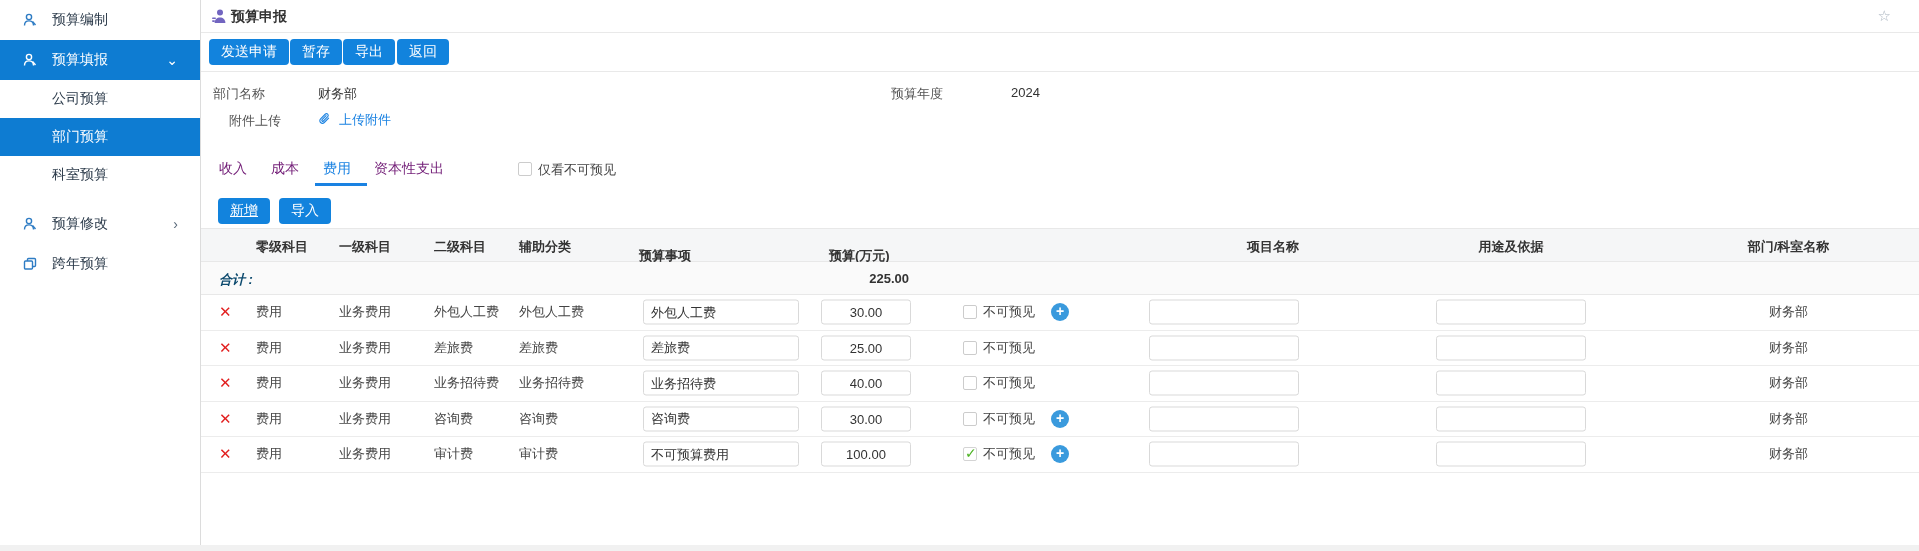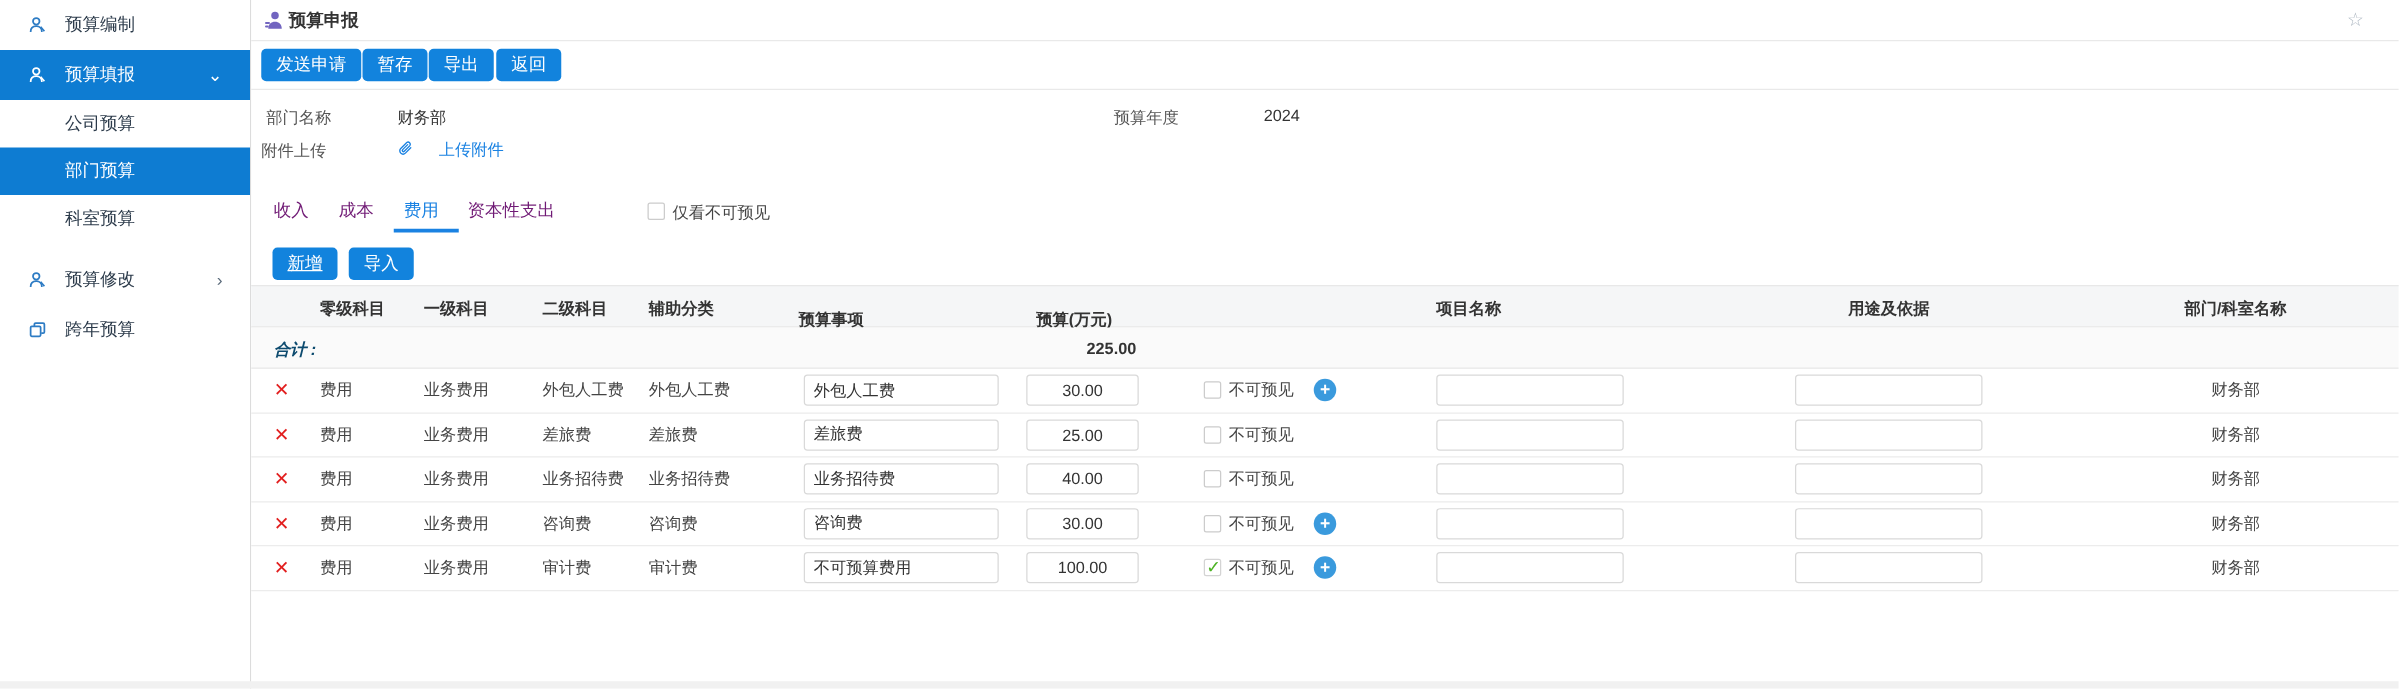--- a/index.html
+++ b/index.html
@@ -38,42 +38,42 @@
     display:flex; align-items:center; justify-content:center; white-space:nowrap;
     font-family:inherit; }
   .btn-send { left:8px; }
   .btn-save { left:89px; }
   .btn-export { left:142px; }
   .btn-back { left:196px; }
 
   .form-label { position:absolute; font-size:13px; color:#555; white-space:nowrap; }
   .form-value { position:absolute; font-size:13px; color:#333; white-space:nowrap; }
   .upload-link { position:absolute; left:117px; top:111px; display:flex; align-items:center;
-    gap:20px; color:#1a82e2; font-size:13px; cursor:pointer; }
+    gap:8px; color:#1a82e2; font-size:13px; cursor:pointer; }
 
   .tabs { position:absolute; left:0; top:153px; width:100%; height:33px; }
   .tab { position:absolute; top:7px; font-size:14px; color:#701a75; cursor:pointer; white-space:nowrap; }
   .tab.active { color:#1a82e2; }
   .tab-underline { position:absolute; left:114px; top:30px; width:52px; height:3px; background:#1a82e2; }
   .filter-box { position:absolute; left:317px; top:9px; width:14px; height:14px;
     border:1px solid #ccc; background:#fff; border-radius:2px; cursor:pointer; }
   .filter-label { position:absolute; left:337px; top:8px; font-size:13px; color:#444; white-space:nowrap; }
 
   .btn-add { left:17px; top:198px;text-decoration:underline; }
   .btn-import { left:78px; top:198px;text-align:center; }
   .actions .btn { position:absolute; }
 
   
   .thead { position:absolute; left:0; top:228px; width:100%; height:34px;
     background:#f5f6f7; border-top:1px solid #e8e8e8; border-bottom:1px solid #e8e8e8; }
   .thead span { position:absolute; top:9px; font-size:13px; font-weight:bold; color:#333; white-space:nowrap; }
   .req { color:#f5222d; font-weight:bold; margin-left:6px; }
   .h0{left:55px;} .h1{left:138px;} .h2{left:233px;} .h3{left:318px;}
   .h4{left:438px;} .h5{left:628px;}
-  .h6{left:948px; width:150px; text-align:left;}
+  .h6{left:948px; width:150px; text-align:right;}
   .h7{left:1235px; width:150px; text-align:center;}
   .h8{left:1540px; width:95px; text-align:center;}
 
   .trow-total { position:absolute; left:0; top:262px; width:100%; height:33px;
     background:#fafafa; border-bottom:1px solid #e8e8e8; }
   .total-label { position:absolute; left:18px; top:9px; font-size:13px; font-weight:bold; color:#0c4a6e;font-style:italic; }
   .total-value { position:absolute; left:620px; top:9px; width:88px; text-align:right;
     font-size:13px; font-weight:bold; color:#333; }
 
   .tbody { position:absolute; left:0; top:295px; width:100%; }
@@ -179,21 +179,21 @@
       <button class="btn btn-send">发送申请</button>
       <button class="btn btn-save">暂存</button>
       <button class="btn btn-export">导出</button>
       <button class="btn btn-back">返回</button>
     </div>
 
     <span class="form-label" style="left:12px; top:85px;">部门名称</span>
     <span class="form-value" style="left:117px; top:85px;">财务部</span>
     <span class="form-label" style="left:690px; top:85px;">预算年度</span>
     <span class="form-value" style="left:810px; top:85px;">2024</span>
-    <span class="form-label" style="left:8px; top:112px;">附件上传</span>
+    <span class="form-label" style="left:28px; top:112px;">附件上传</span>
     <span class="upload-link">
       <span>
         <svg width="13" height="14" viewBox="0 0 13 14">
             <path d="M10.6 6.2 6.3 10.5a2.6 2.6 0 0 1-3.7-3.7l4.8-4.8a1.8 1.8 0 0 1 2.5 2.5L5.4 9a0.9 0.9 0 0 1-1.3-1.3l4-4" fill="none" stroke="#1a82e2" stroke-width="1.1" stroke-linecap="round"></path>
           </svg>
       </span>
       <span>上传附件</span>
     </span>
 
     <div class="tabs">

